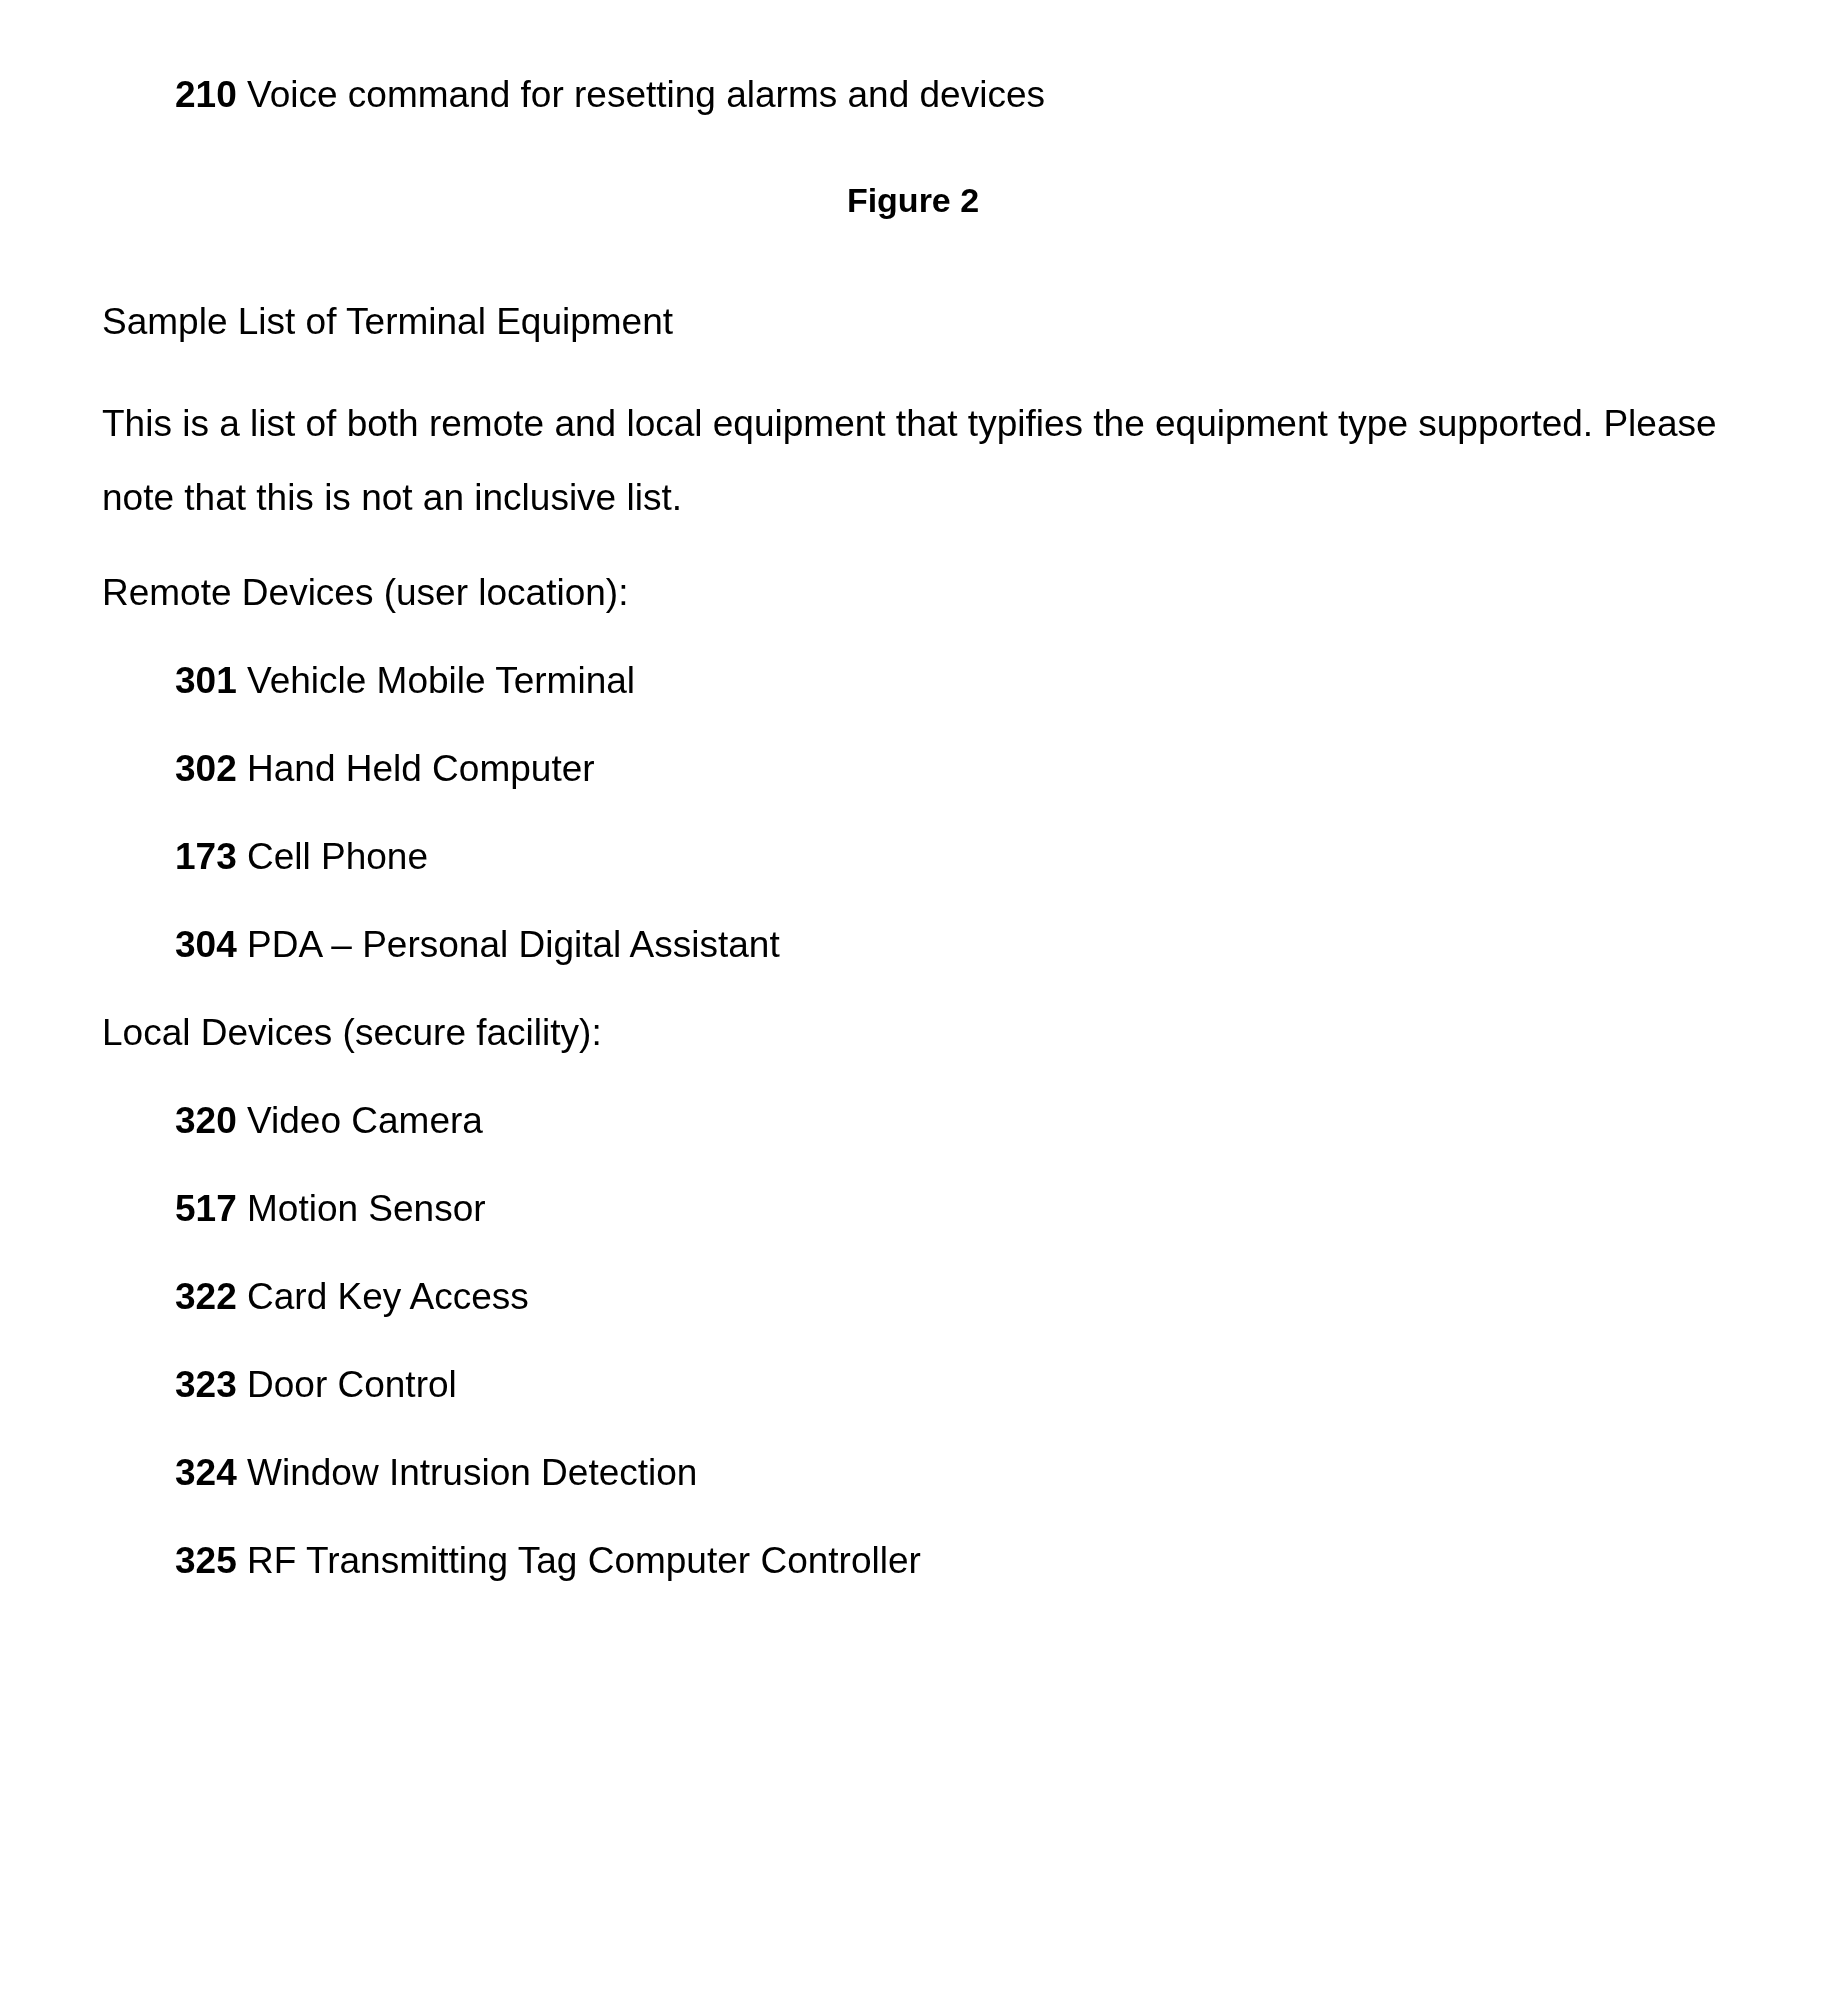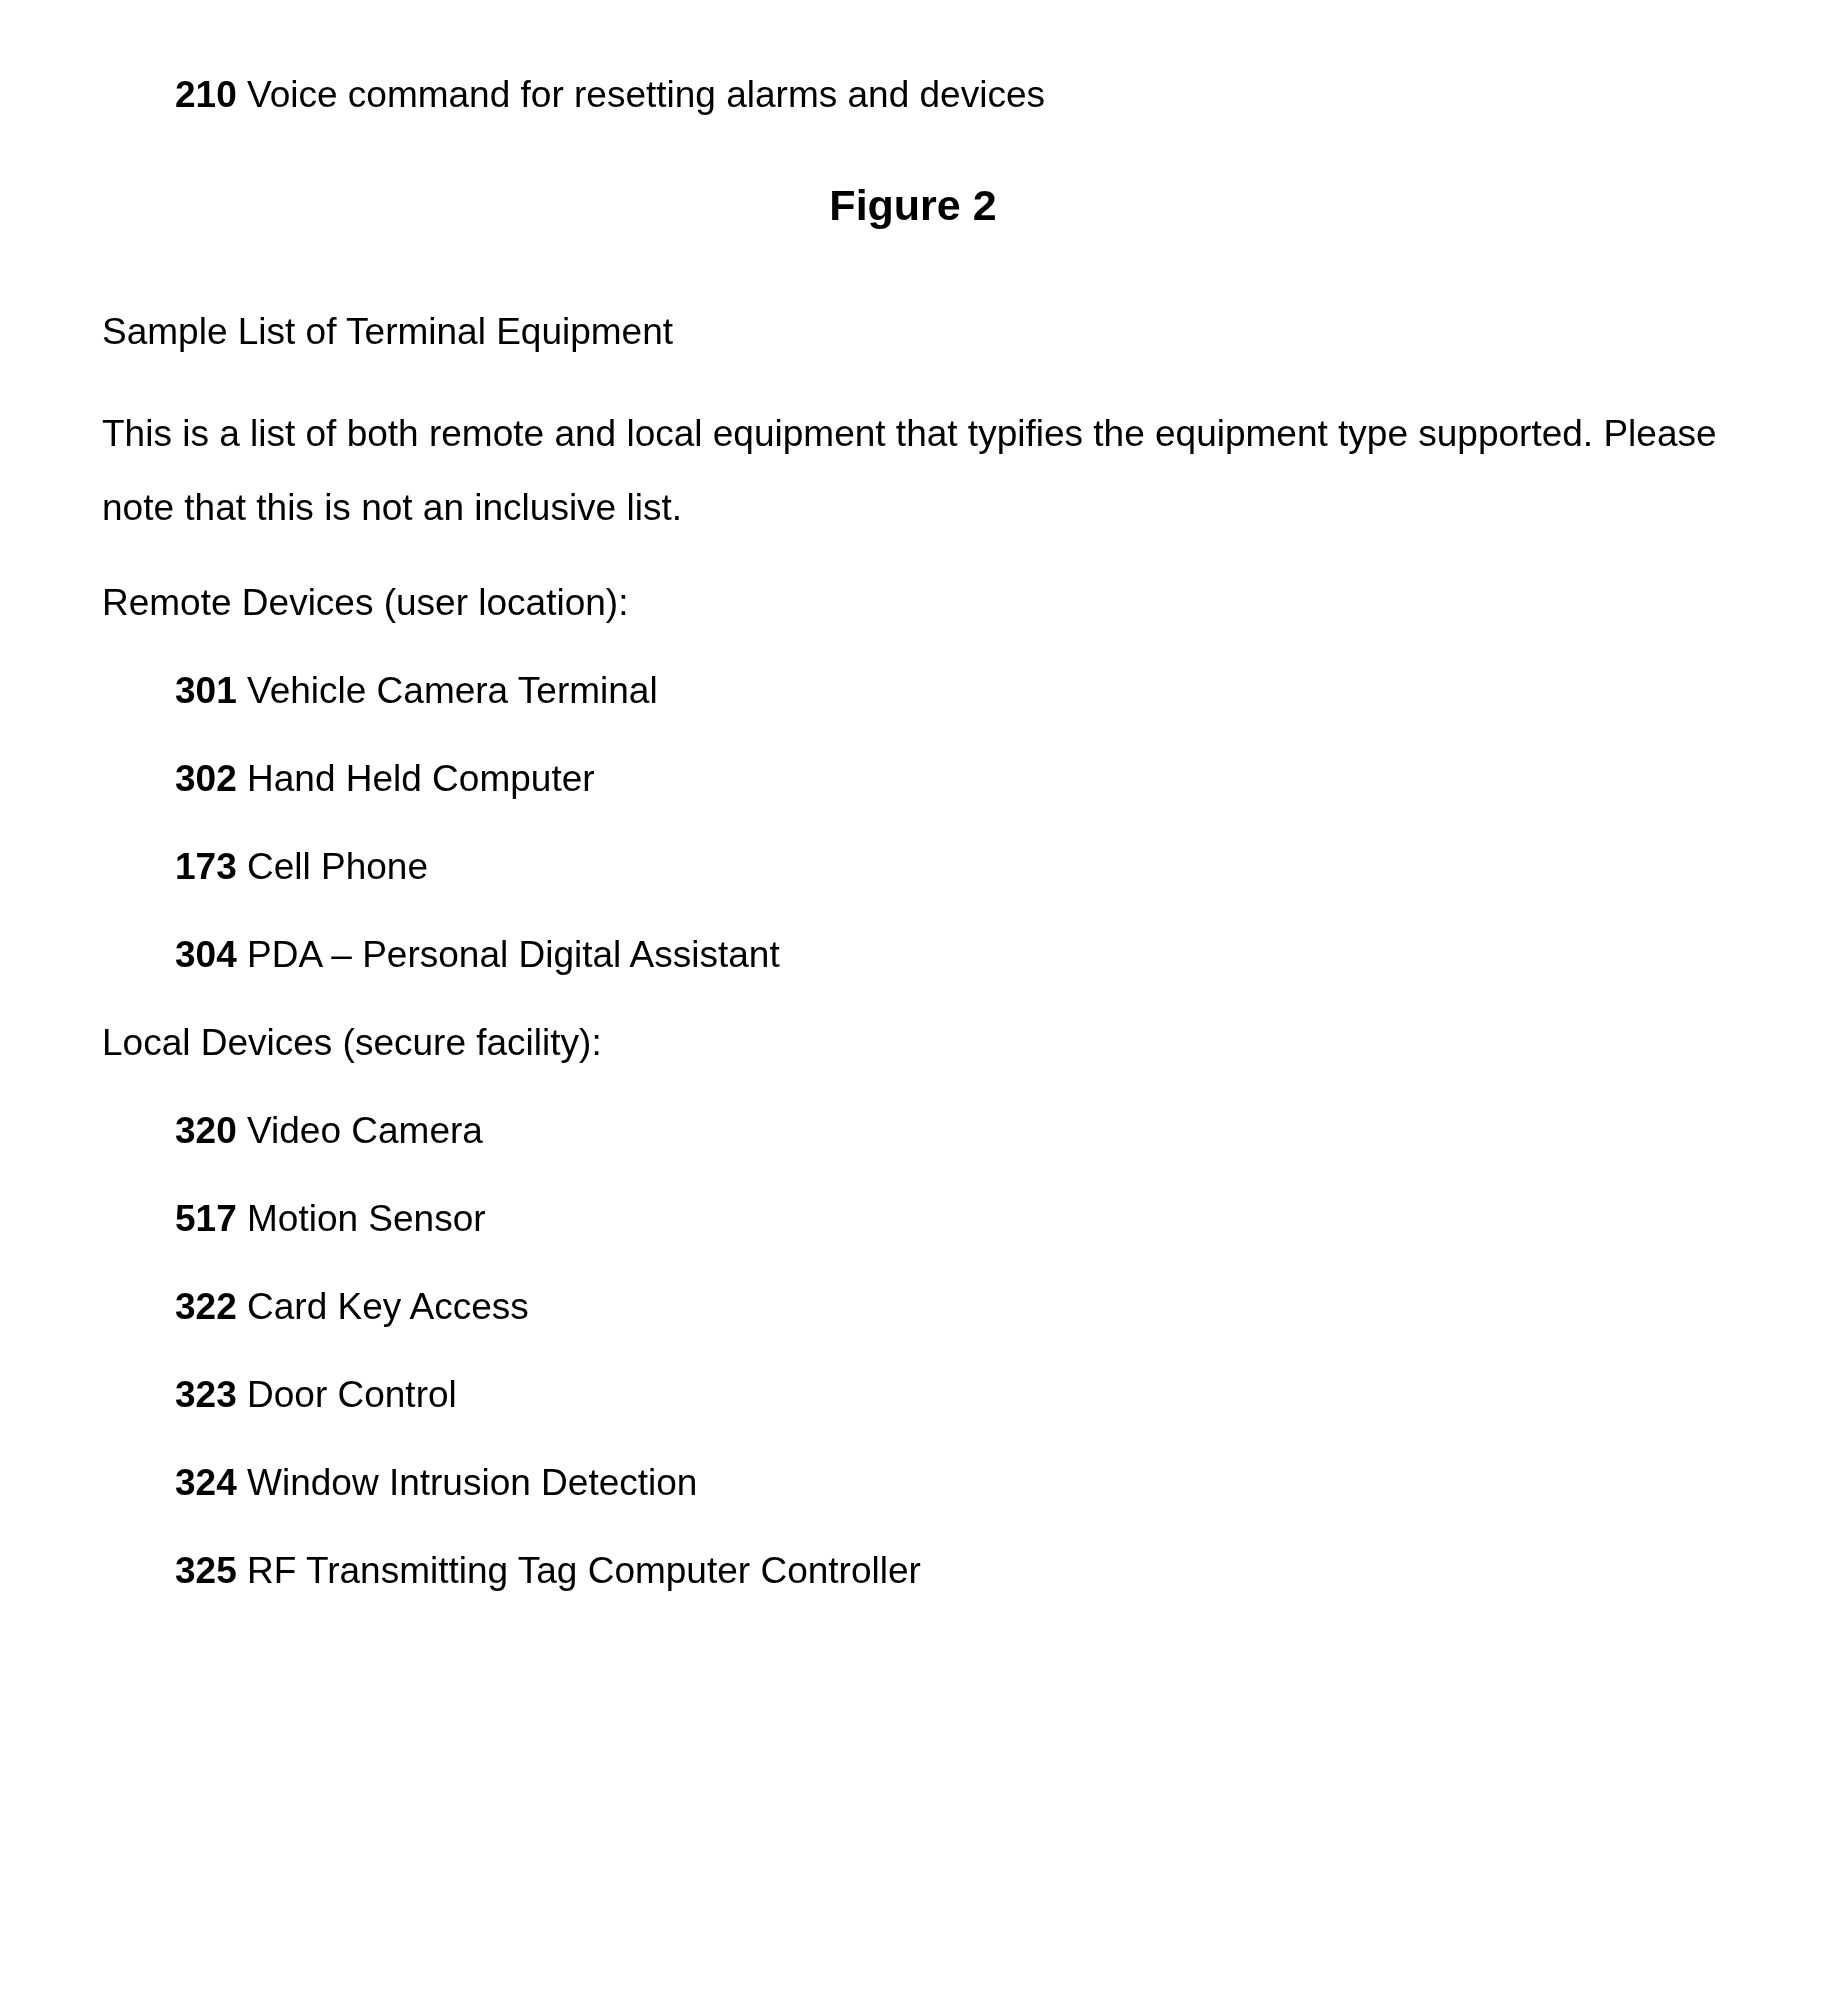--- a/index.html
+++ b/index.html
@@ -19,21 +19,21 @@
       margin-left: 73px;
       margin-bottom: 46px;
       font-size: 37px;
     }
     .ref-num {
       font-weight: bold;
     }
     .figure-title {
       text-align: center;
       font-weight: bold;
-      font-size: 43px;
+      font-size: 34px;
       margin-top: 65px;
       margin-bottom: 65px;
     }
     .body-text {
       font-size: 37px;
       line-height: 2.0;
       margin-bottom: 28px;
     }
     .section-label {
       font-size: 37px;
@@ -50,21 +50,21 @@
 
 <div class="figure-title">Figure 2</div>
 
 <div class="body-text">Sample List of Terminal Equipment</div>
 
 <div class="body-text">This is a list of both remote and local equipment that typifies the equipment type supported.  Please note that this is not an inclusive list.</div>
 
 <div class="section-label">Remote Devices (user location):</div>
 
 <div class="indent-item">
-  <span class="ref-num">301</span><span> Vehicle Camera Terminal</span>
+  <span class="ref-num">301</span><span> Vehicle Mobile Terminal</span>
 </div>
 <div class="indent-item">
   <span class="ref-num">302</span><span> Hand Held Computer</span>
 </div>
 <div class="indent-item">
   <span class="ref-num">173</span><span> Cell Phone</span>
 </div>
 <div class="indent-item">
   <span class="ref-num">304</span><span> PDA – Personal Digital Assistant</span>
 </div>

